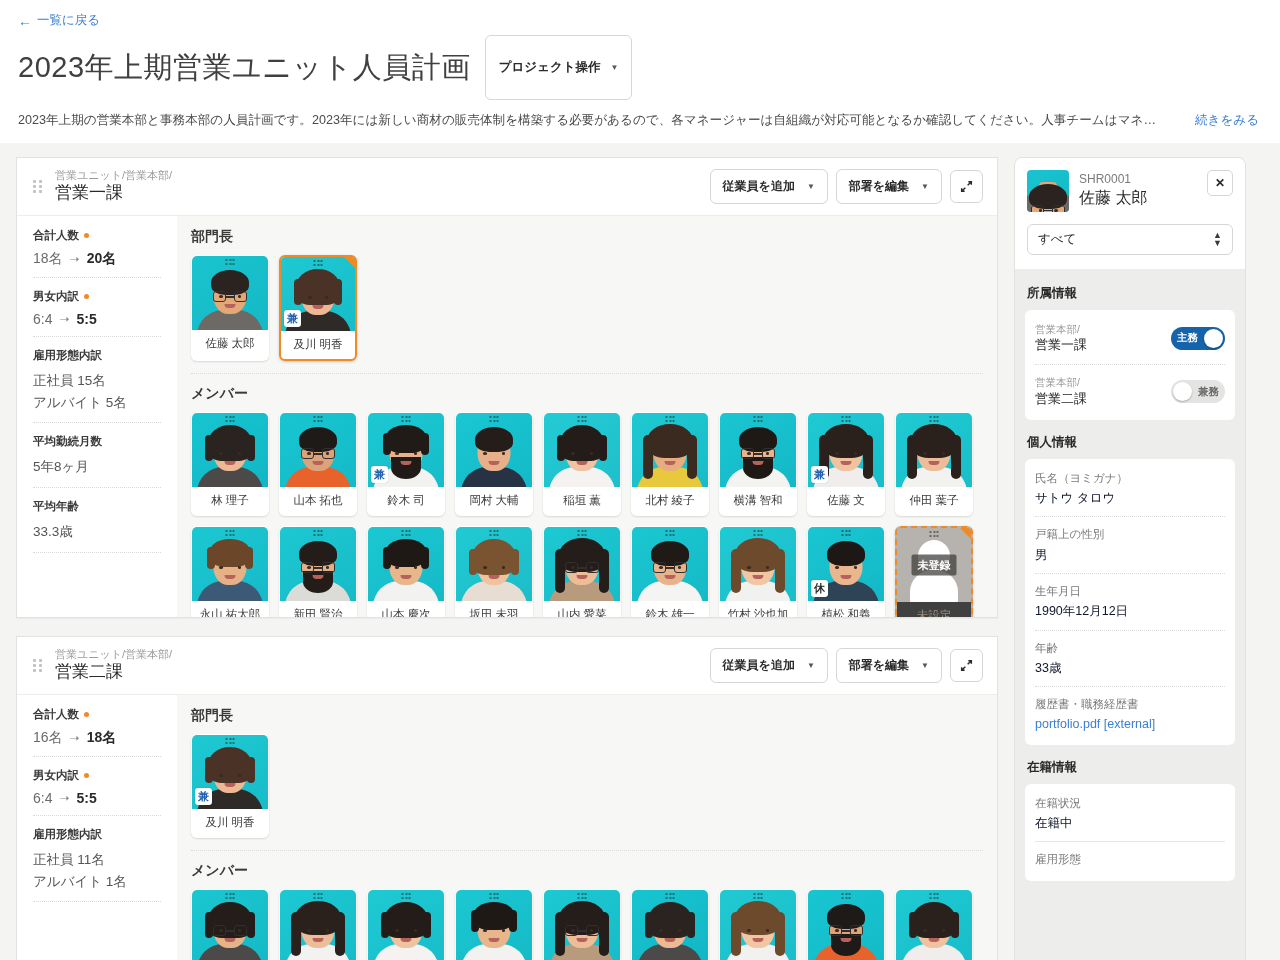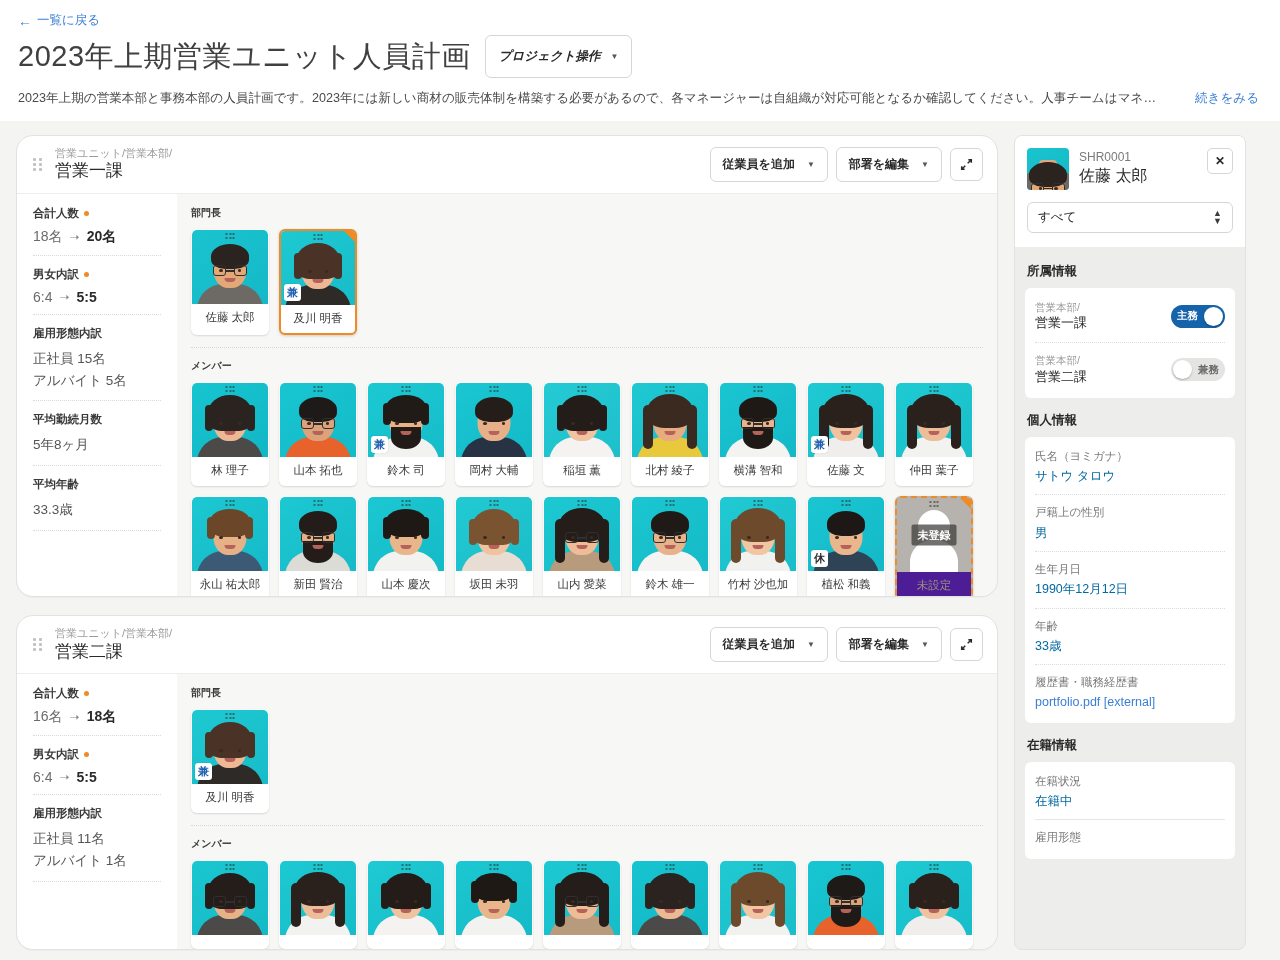--- a/index.html
+++ b/index.html
@@ -18,41 +18,40 @@
     color:#3b7fd4; font-size:12.5px; text-decoration:none; cursor:pointer;
   }
   .back-link .arrow { font-size:14px; line-height:1; }
   .title-row { display:flex; align-items:center; gap:14px; margin-top:6px; }
   .page-title {
     font-size:29px; font-weight:400; color:#404040; letter-spacing:.5px;
     white-space:nowrap;
   }
   .proj-btn {
     border:1px solid #d6d6d6; background:#fff; border-radius:6px;
-    padding:12px 13px; font-size:12.5px; color:#2a2a2a; cursor:pointer;
+    padding:23px 13px; font-size:12.5px; color:#2a2a2a; cursor:pointer;
     display:inline-flex; align-items:center; gap:10px; font-weight:600;
     font-family:inherit;
-    font-style:italic;
   }
   .caret { font-size:8px; color:#555; }
   .desc-row {
     display:flex; align-items:baseline; gap:32px; margin-top:12px;
     font-size:12.6px; color:#4a4a4a; white-space:nowrap;
   }
   .desc-text { overflow:hidden; text-overflow:ellipsis; max-width:1145px; }
   .more-link { color:#3b7fd4; cursor:pointer; font-size:12.6px; flex:none; }
 
   
   .body-wrap { display:flex; gap:16px; padding:14px 16px 0 16px; height:829px; }
   .main-col { width:982px; flex:none; display:flex; flex-direction:column; gap:18px; }
   .side-col { width:232px; flex:none; }
 
   
   .dept-card {
-    background:#fff; border:1px solid #e2e2e0; border-radius:17px;
+    background:#fff; border:1px solid #e2e2e0; border-radius:0;
     overflow:hidden; box-shadow:0 1px 1px rgba(0,0,0,.03);
   }
   .dept-head { display:flex; align-items:center; padding:10px 14px 10px 16px; }
   .grip {
     width:12px; height:16px; flex:none; margin-right:10px; cursor:grab;
     display:grid; grid-template-columns:3px 3px; grid-template-rows:3px 3px 3px;
     gap:2px 3px; align-content:center;
   }
   .grip i { background:#c2c2c2; border-radius:1px; display:block; width:3px; height:3px; }
   .dept-titles { flex:1; min-width:0; }
@@ -83,21 +82,21 @@
   }
   .dot { width:5px; height:5px; border-radius:50%; background:#f08a24; display:inline-block; }
   .stat-val { font-size:14px; color:#555; display:flex; align-items:center; gap:7px; }
   .stat-val .from { color:#6b6b6b; }
   .stat-val .to { font-weight:700; color:#2a2a2a; }
   .stat-val .ar { color:#8a8a8a; font-size:12px; }
   .stat-plain { font-size:13.5px; color:#555; line-height:1.6; }
 
   
   .members { flex:1; background:#f7f7f5; padding:12px 14px 14px 14px; min-width:0; }
-  .grp-label { font-size:10px; font-weight:700; color:#3a3a3a; margin-bottom:9px; }
+  .grp-label { font-size:14px; font-weight:700; color:#3a3a3a; margin-bottom:9px; }
   .grp-sep { border-top:1px dotted #d9d9d9; margin:12px 0 11px 0; }
   .card-row { display:flex; gap:10px; flex-wrap:wrap; }
 
   .p-card {
     width:78px; border-radius:6px; background:#fff; cursor:pointer;
     box-shadow:0 1px 2px rgba(0,0,0,.13); overflow:hidden; position:relative;
     border:1px solid transparent;
   }
   .p-card.sel { border:2px solid #f08a24; box-shadow:0 1px 3px rgba(0,0,0,.18); }
   .p-card.sel::after{
@@ -134,21 +133,21 @@
   }
   .silhouette .shoulders {
     position:absolute; width:48px; height:34px; border-radius:22px 22px 4px 4px;
     background:#fff; left:50%; bottom:-2px; transform:translateX(-50%);
   }
   .unreg-tag {
     position:absolute; left:50%; top:50%; transform:translate(-50%,-50%);
     background:rgba(60,58,55,.72); color:#fff; font-size:11px; font-weight:700;
     padding:3px 6px; border-radius:2px; z-index:5; white-space:nowrap;
   }
-  .p-card.unreg .p-name { background:#4c1d95; color:#9a8e80; }
+  .p-card.unreg .p-name { background:#404040; color:#9a8e80; }
 
   
   .face { position:absolute; inset:0; }
   .face .bg { position:absolute; inset:0; }
   .face .neck { position:absolute; left:50%; transform:translateX(-50%); bottom:14px; width:18px; height:16px; background:#e0a880; border-radius:4px; }
   .face .body { position:absolute; left:50%; transform:translateX(-50%); bottom:-6px; width:66px; height:26px; border-radius:26px 26px 0 0; }
   .face .head { position:absolute; left:50%; transform:translateX(-50%); top:19px; width:33px; height:39px; background:#eab98f; border-radius:49% 49% 44% 44%; }
   .face .hair { position:absolute; left:50%; transform:translateX(-50%); top:13px; width:40px; height:30px; border-radius:50% 50% 38% 38%; }
   .face .hairL { position:absolute; top:20px; width:8px; height:30px; border-radius:6px; }
   .face .eye { position:absolute; width:3.5px; height:3px; background:#3a2a20; border-radius:50%; top:39px; }
@@ -204,21 +203,21 @@
   .toggle .knob {
     width:19px; height:19px; border-radius:50%; background:#fff; position:absolute; top:2px;
     box-shadow:0 1px 2px rgba(0,0,0,.25);
   }
   .toggle.on .knob { right:2px; }
   .toggle.off .knob { left:2px; }
 
   .field { padding:9px 0 8px 0; border-bottom:1px dotted #dcdcdc; }
   .field:last-child { border-bottom:none; }
   .f-label { font-size:11.5px; color:#7a7a7a; line-height:1.5; }
-  .f-value { font-size:12.5px; color:#0369a1; line-height:1.55; margin-top:2px; word-break:break-all; }
+  .f-value { font-size:12.5px; color:#0f172a; line-height:1.55; margin-top:2px; word-break:break-all; }
   .f-value.link { color:#3b7fd4; cursor:pointer; }
   .field.solid { border-bottom:1px solid #e6e6e4; }
 </style>
 </head>
 <body>
 
 <div class="page-header">
   <a class="back-link">
     <span class="arrow">←</span>
     <span>一覧に戻る</span>

